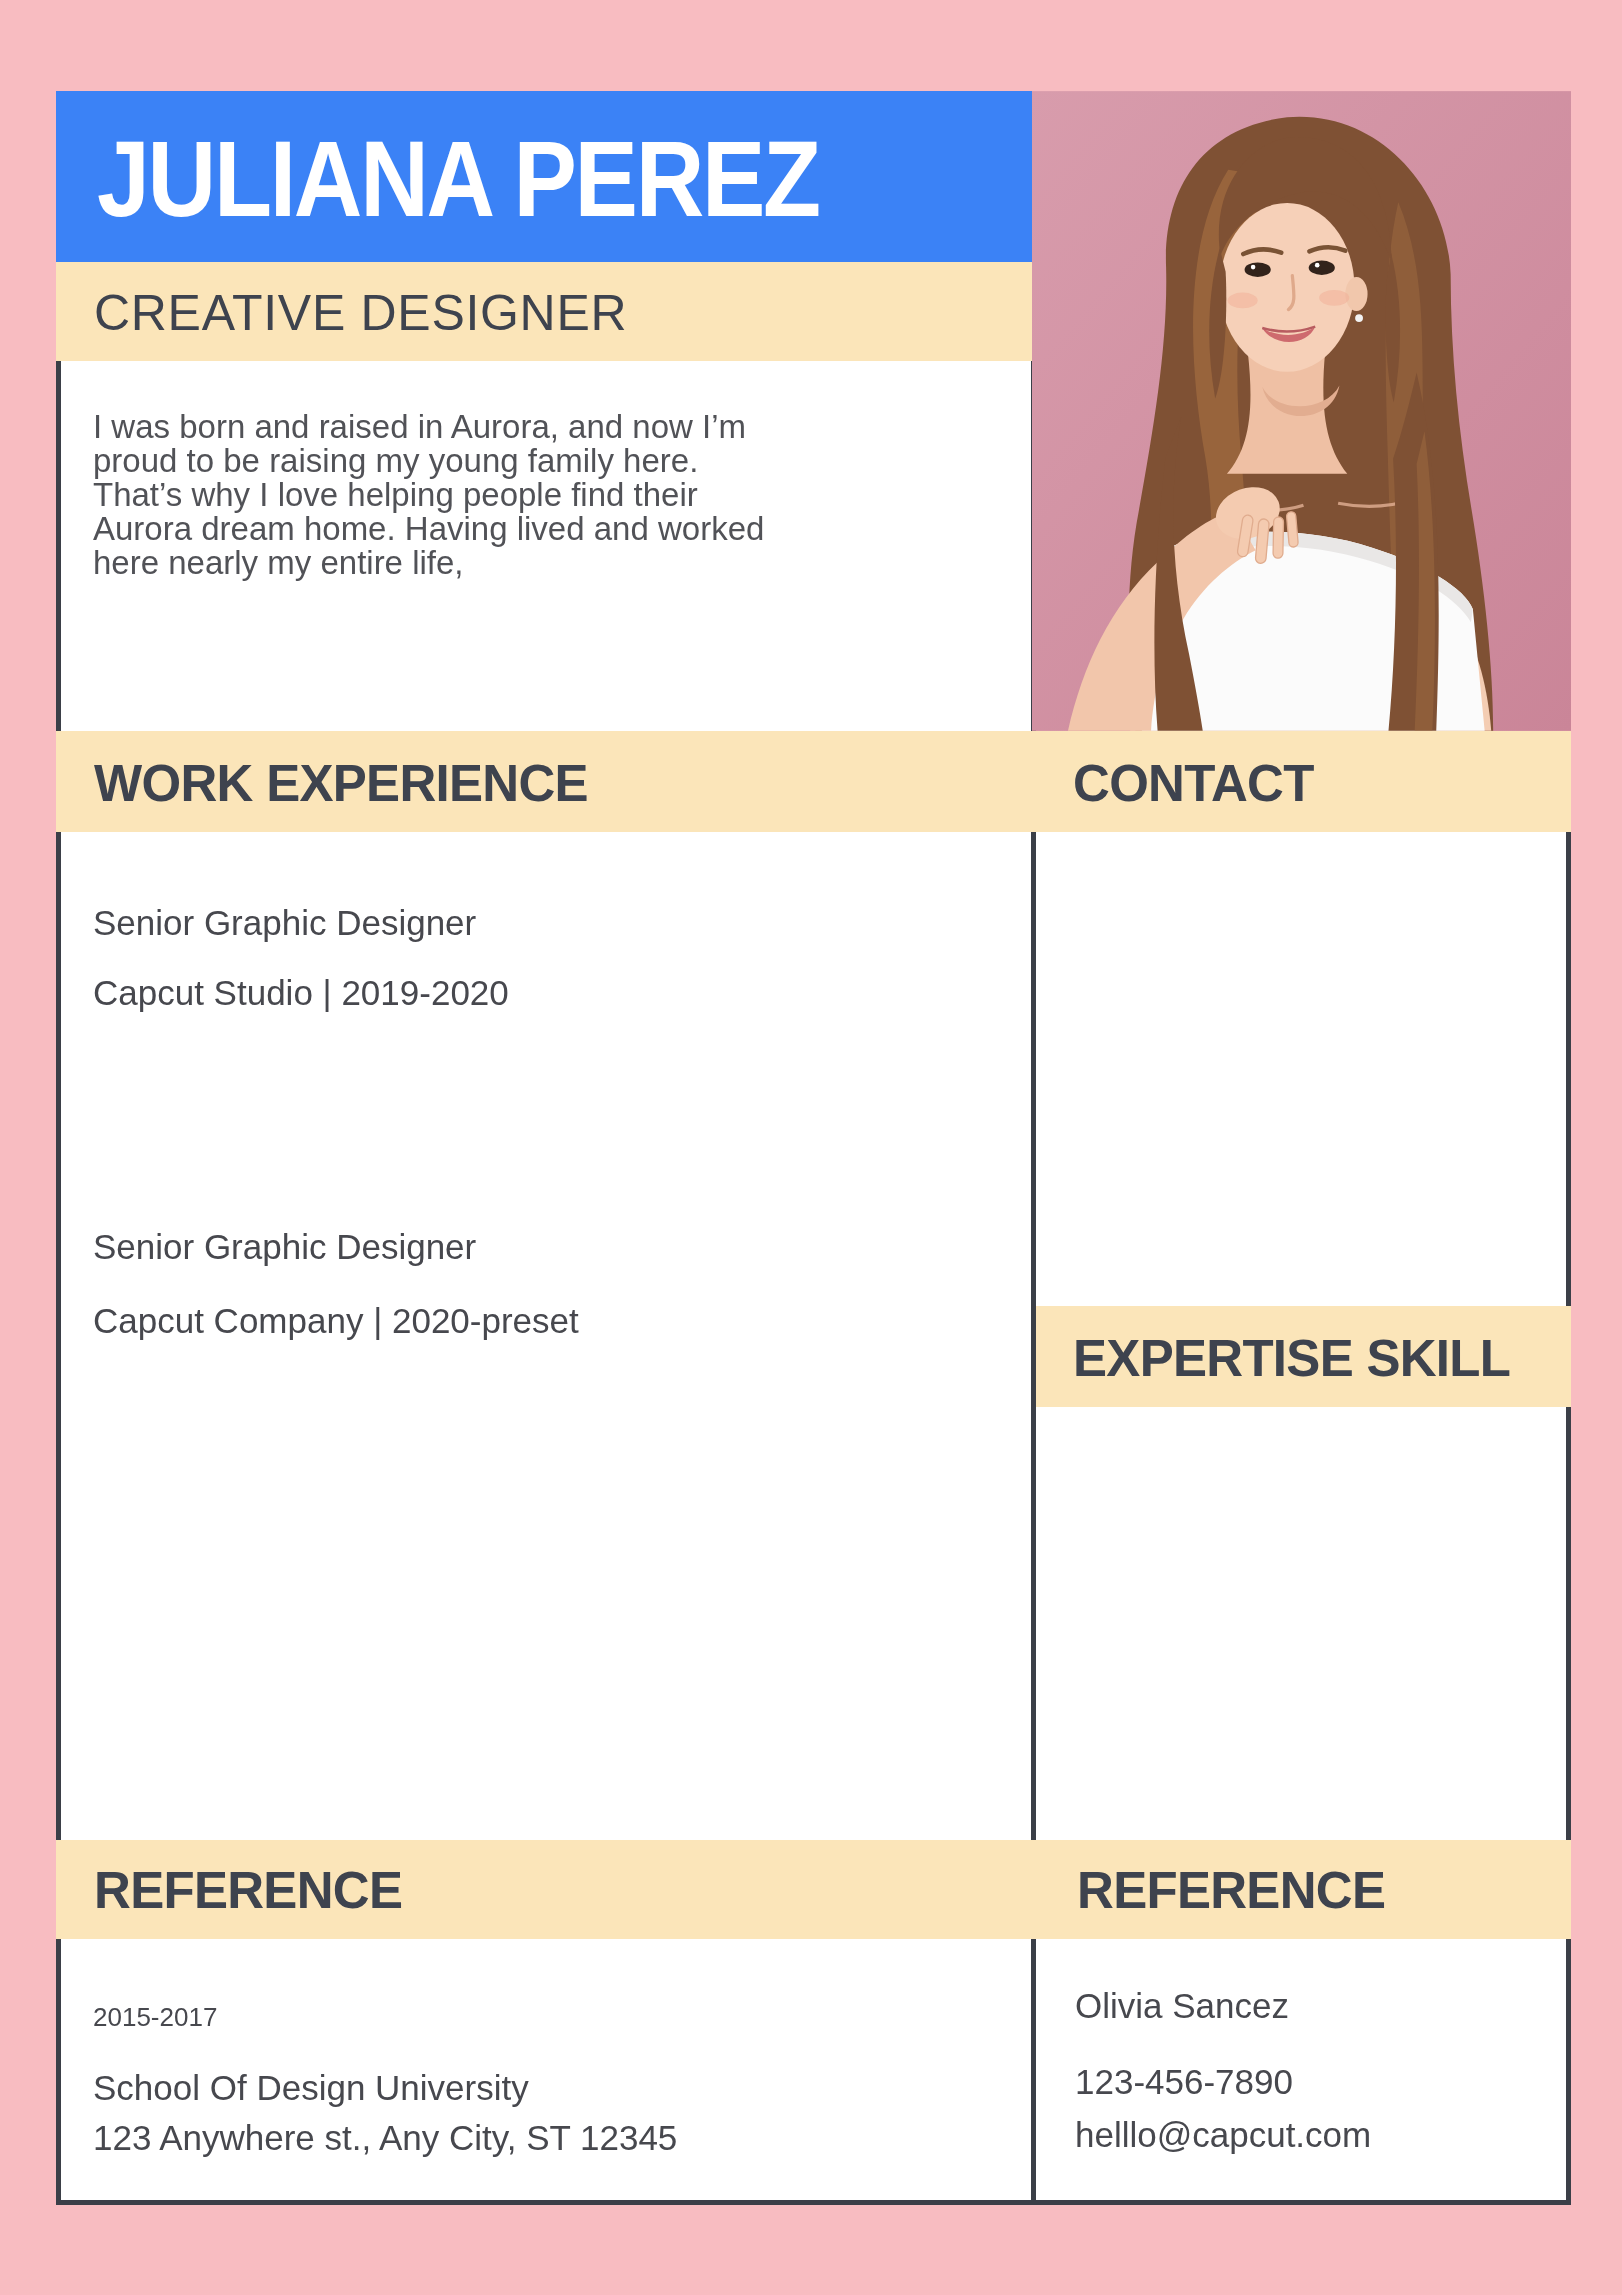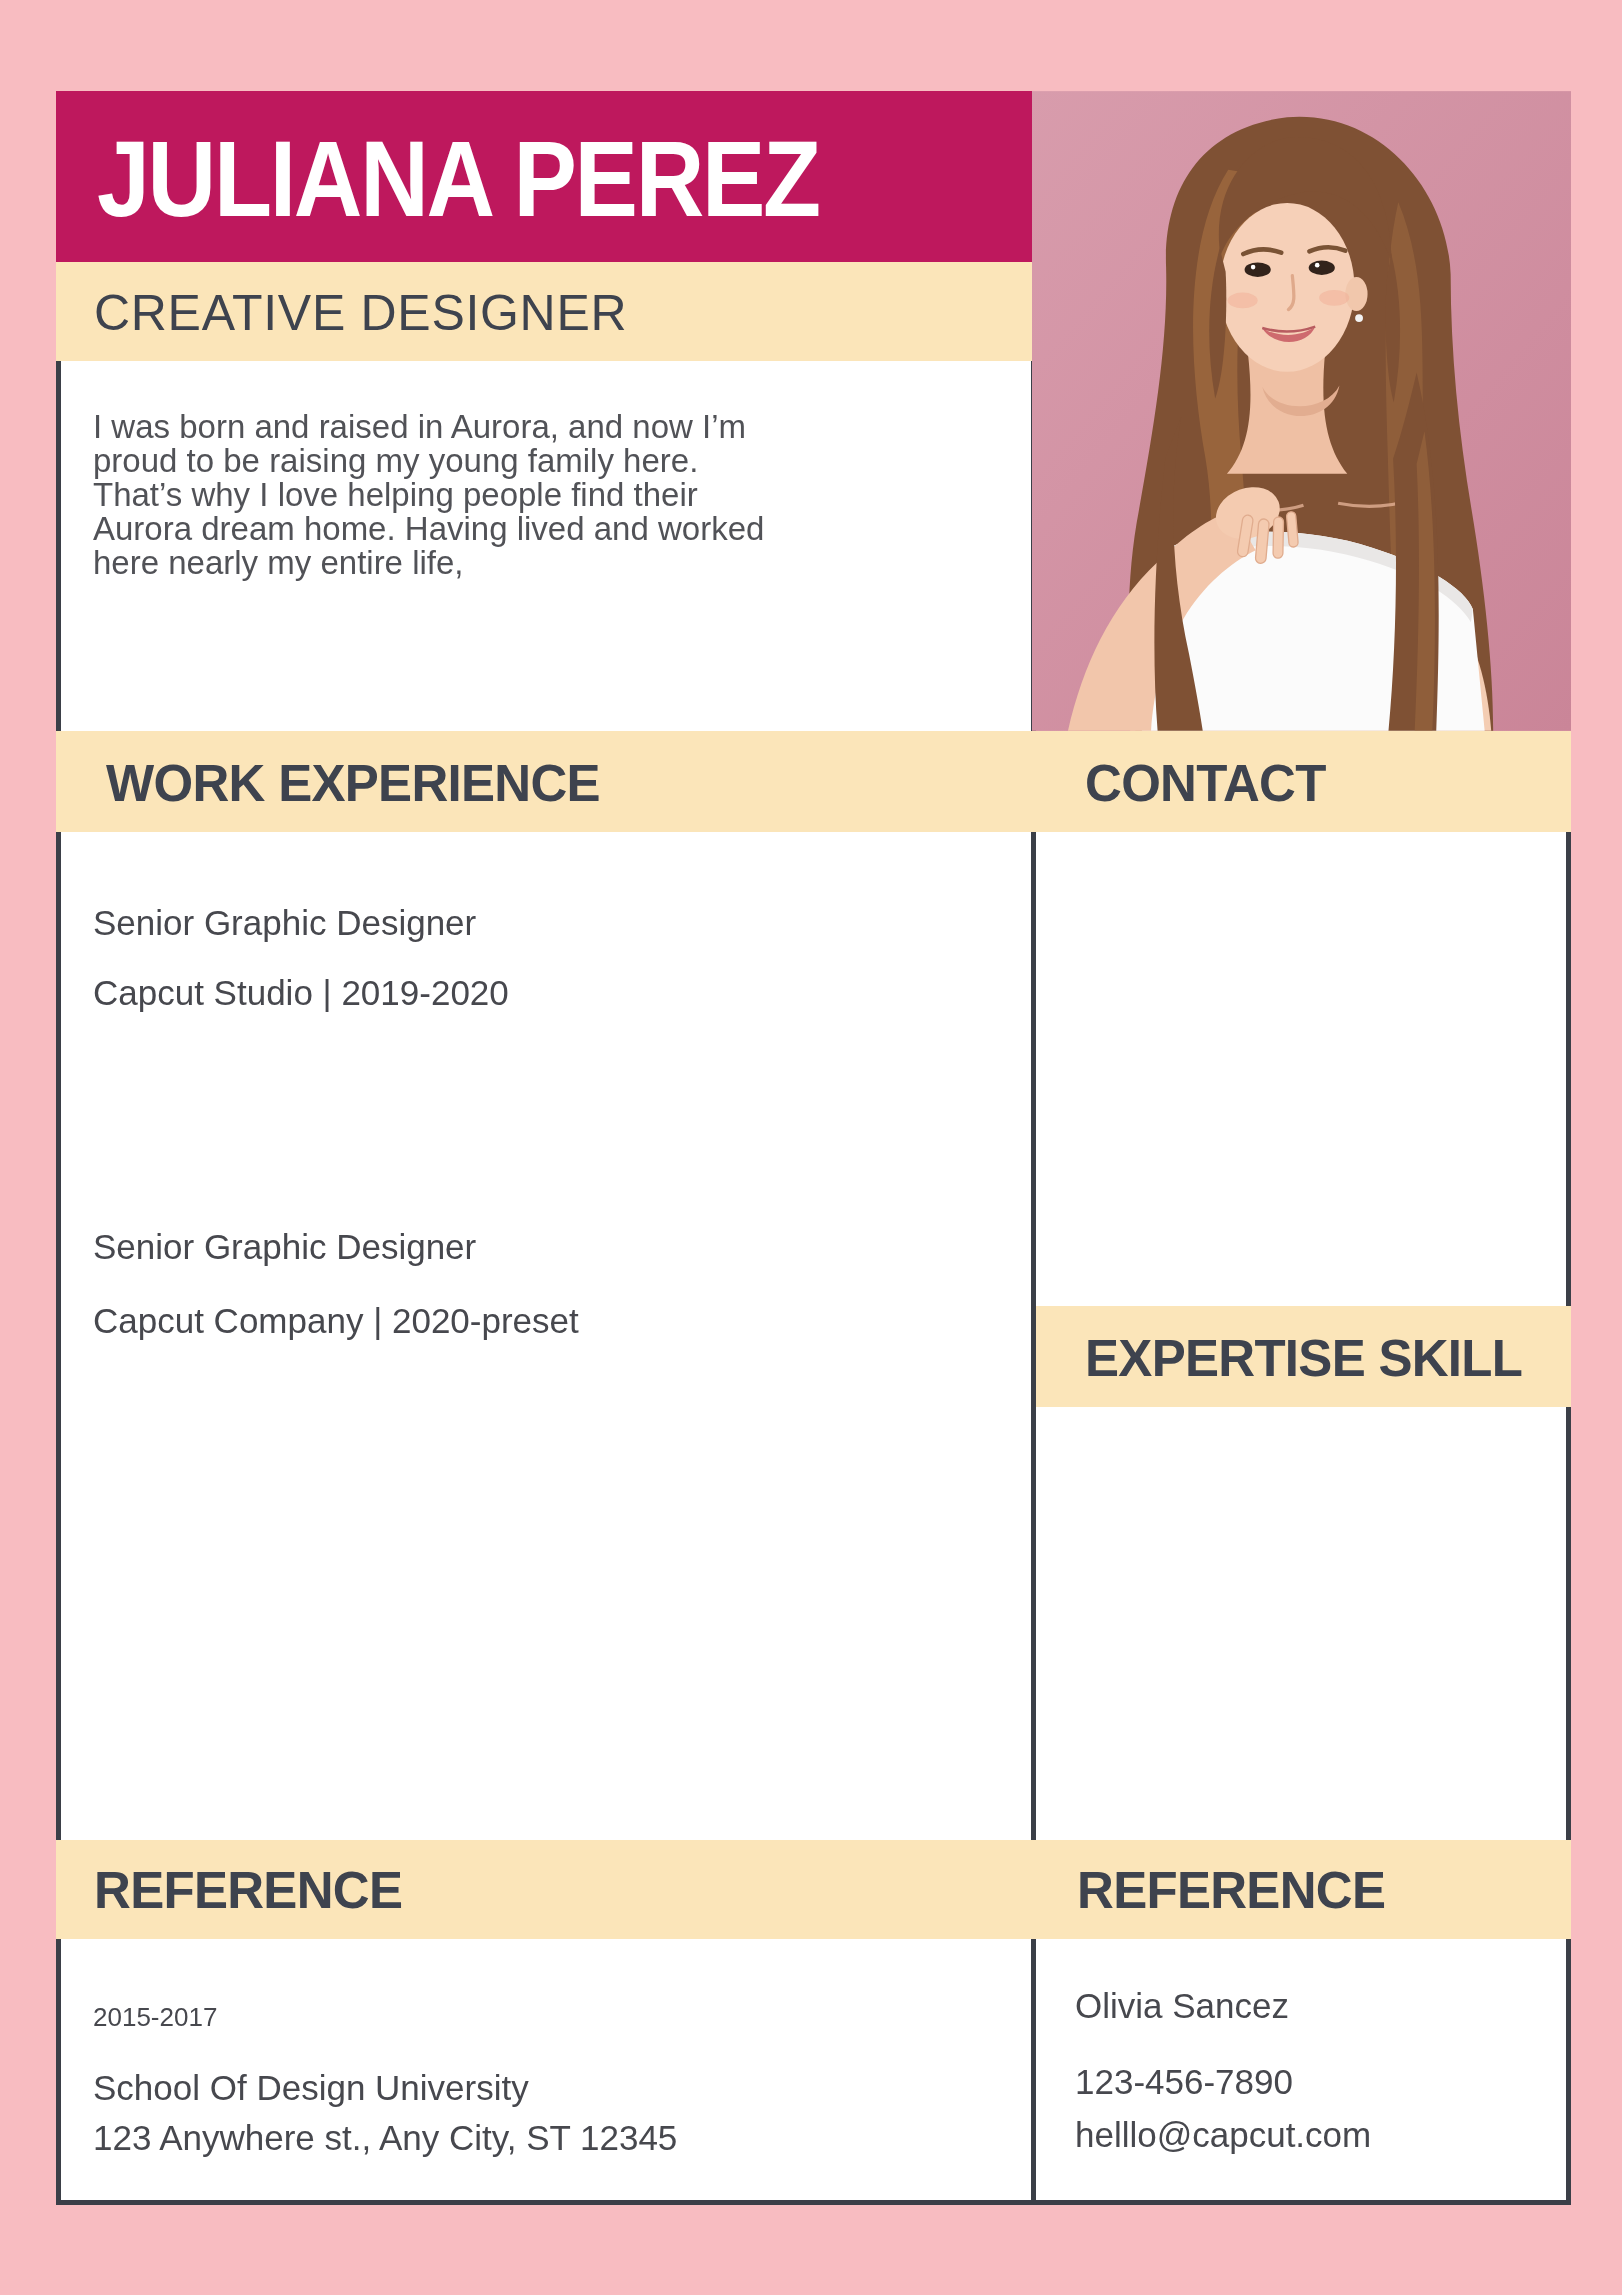--- a/index.html
+++ b/index.html
@@ -8,21 +8,21 @@
     width:1623px;height:2295px;
     background:#F8BCC1;
     font-family:"Liberation Sans", sans-serif;
     overflow:hidden;
   }
   .abs{position:absolute;}
 
   
   .red-header{
     left:56px;top:91px;width:976px;height:171px;
-    background:#be185d;z-index:3;
+    background:#3b82f6;z-index:3;
   }
   .name{
     position:absolute;left:41px;top:0;height:171px;
     line-height:175px;
     font-size:108px;font-weight:bold;color:#ffffff;
     letter-spacing:-2.6px;white-space:nowrap;
     transform:scaleX(0.88);transform-origin:left center;
   }
   .role-band{
     left:56px;top:262px;width:976px;height:99px;
@@ -49,21 +49,21 @@
   
   .band{background:#FBE5B9;z-index:4;}
   .band-row1{left:56px;top:731px;width:1515px;height:101px;}
   .band-skills{left:1036px;top:1306px;width:535px;height:101px;}
   .band-row2{left:56px;top:1840px;width:1515px;height:99px;}
   .band h2{
     margin:0;position:absolute;top:0;height:100%;
     font-size:51px;font-weight:bold;color:#3E434E;
     letter-spacing:-0.7px;white-space:nowrap;
   }
-  .band-row1 h2, .band-skills h2{line-height:105px;margin-left:12px;}
+  .band-row1 h2, .band-skills h2{line-height:105px;}
   .band-row2 h2{line-height:102px;}
   .h-left{left:38px;}
   .h-contact{left:1017px;}
   .h-skill{left:37px;}
   .h-reference{left:1021px;}
 
   
   .txt{color:#4C4D53;z-index:5;}
   .pre{white-space:pre-line;}
   .bio-text{

